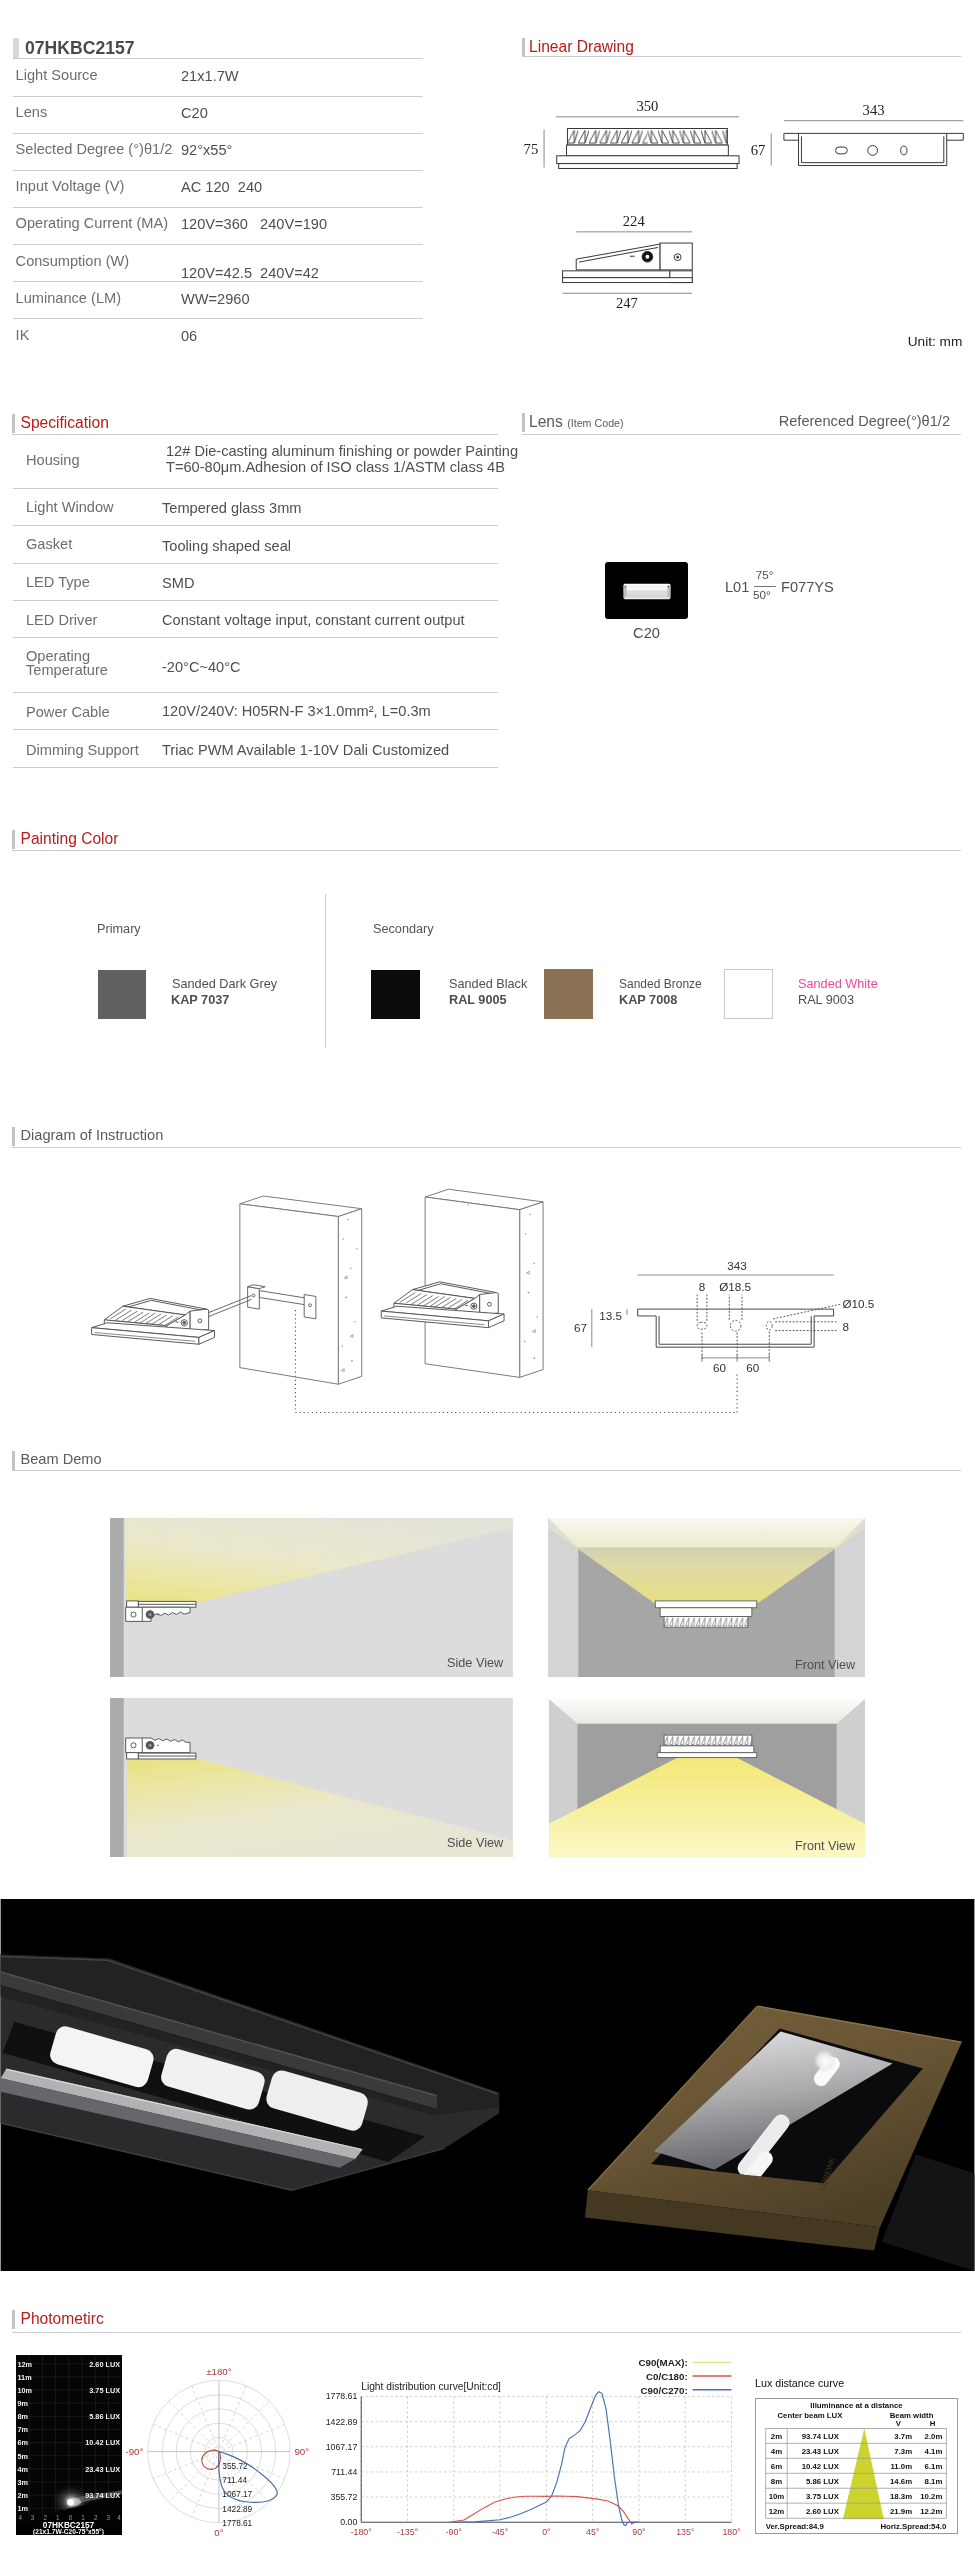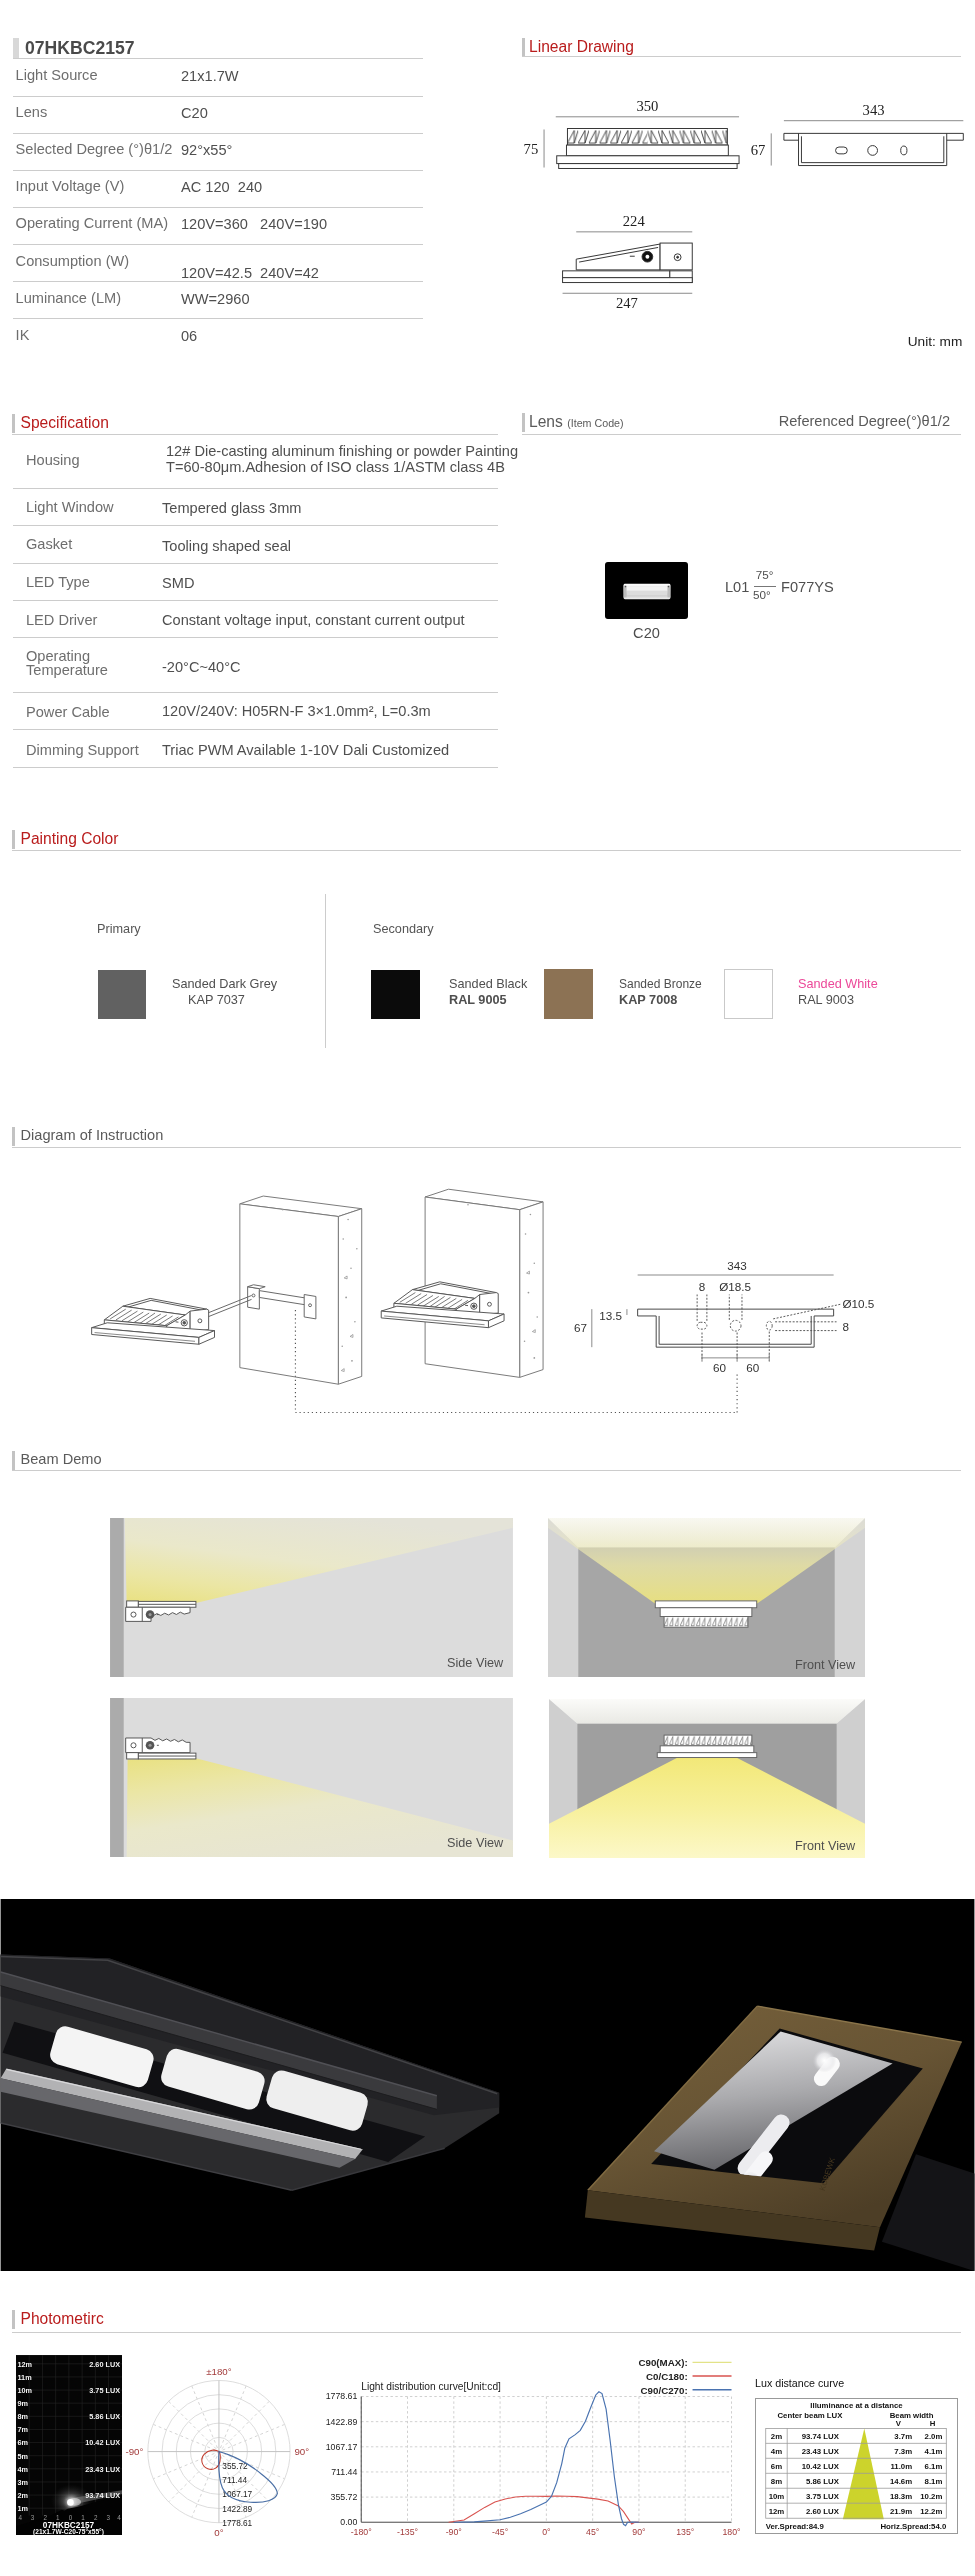--- a/index.html
+++ b/index.html
@@ -194,21 +194,21 @@
 <div class="rule" style="left:11.7px;top:850px;width:949px"></div>
 
 <div class="t" style="left:97px;top:922px;font-size:12.7px;color:#555">Primary</div>
 
 <div class="t" style="left:373px;top:922px;font-size:12.7px;color:#555">Secondary</div>
 
 <div class="vrule" style="left:325px;top:894px;height:154px"></div>
 
 <div class="t" style="left:98px;top:970px;width:48px;height:49px;background:#616161"></div>
 <div class="t" style="left:172px;top:977px;font-size:12.7px;color:#4f4f4f">Sanded Dark Grey</div>
-<div class="t" style="left:188px;top:993px;font-size:12.7px;font-weight:normal;color:#4f4f4f">KAP 7037</div>
+<div class="t" style="left:171px;top:993px;font-size:12.7px;font-weight:bold;color:#4f4f4f">KAP 7037</div>
 
 <div class="t" style="left:371px;top:970px;width:49px;height:49px;background:#0b0b0b"></div>
 <div class="t" style="left:449px;top:977px;font-size:12.7px;color:#4f4f4f">Sanded Black</div>
 <div class="t" style="left:449px;top:993px;font-size:12.7px;font-weight:bold;color:#4f4f4f">RAL 9005</div>
 
 <div class="t" style="left:544px;top:969px;width:49px;height:50px;background:#8c7254"></div>
 <div class="t" style="left:619px;top:977px;font-size:12px;color:#4f4f4f">Sanded Bronze</div>
 <div class="t" style="left:619px;top:993px;font-size:12.7px;font-weight:bold;color:#4f4f4f">KAP 7008</div>
 
 <div class="t" style="left:724px;top:969px;width:49px;height:50px;background:#fff;border:1px solid #c9c9c9"></div>

